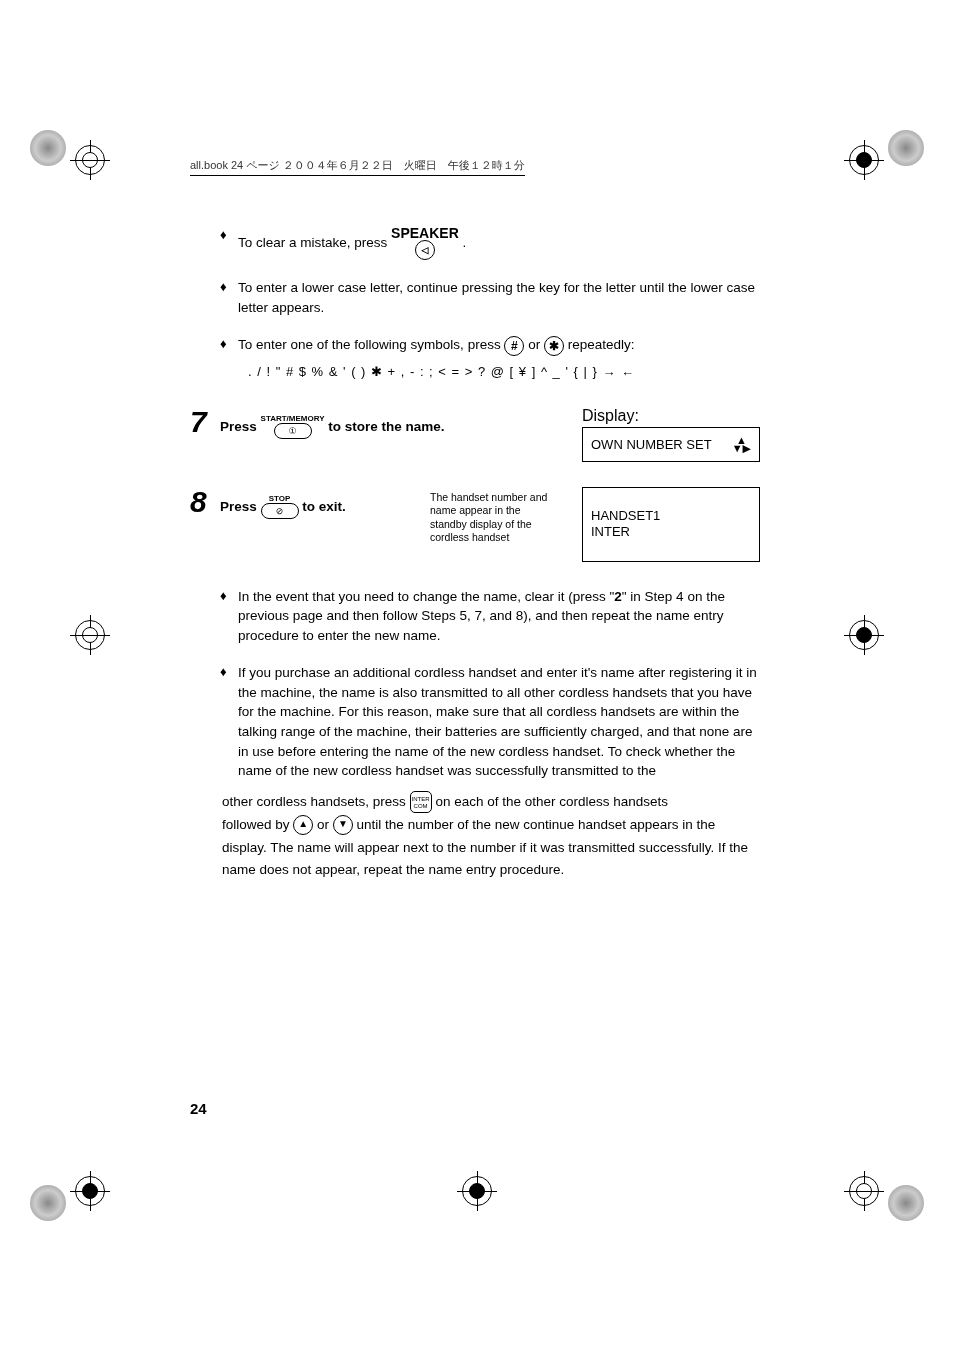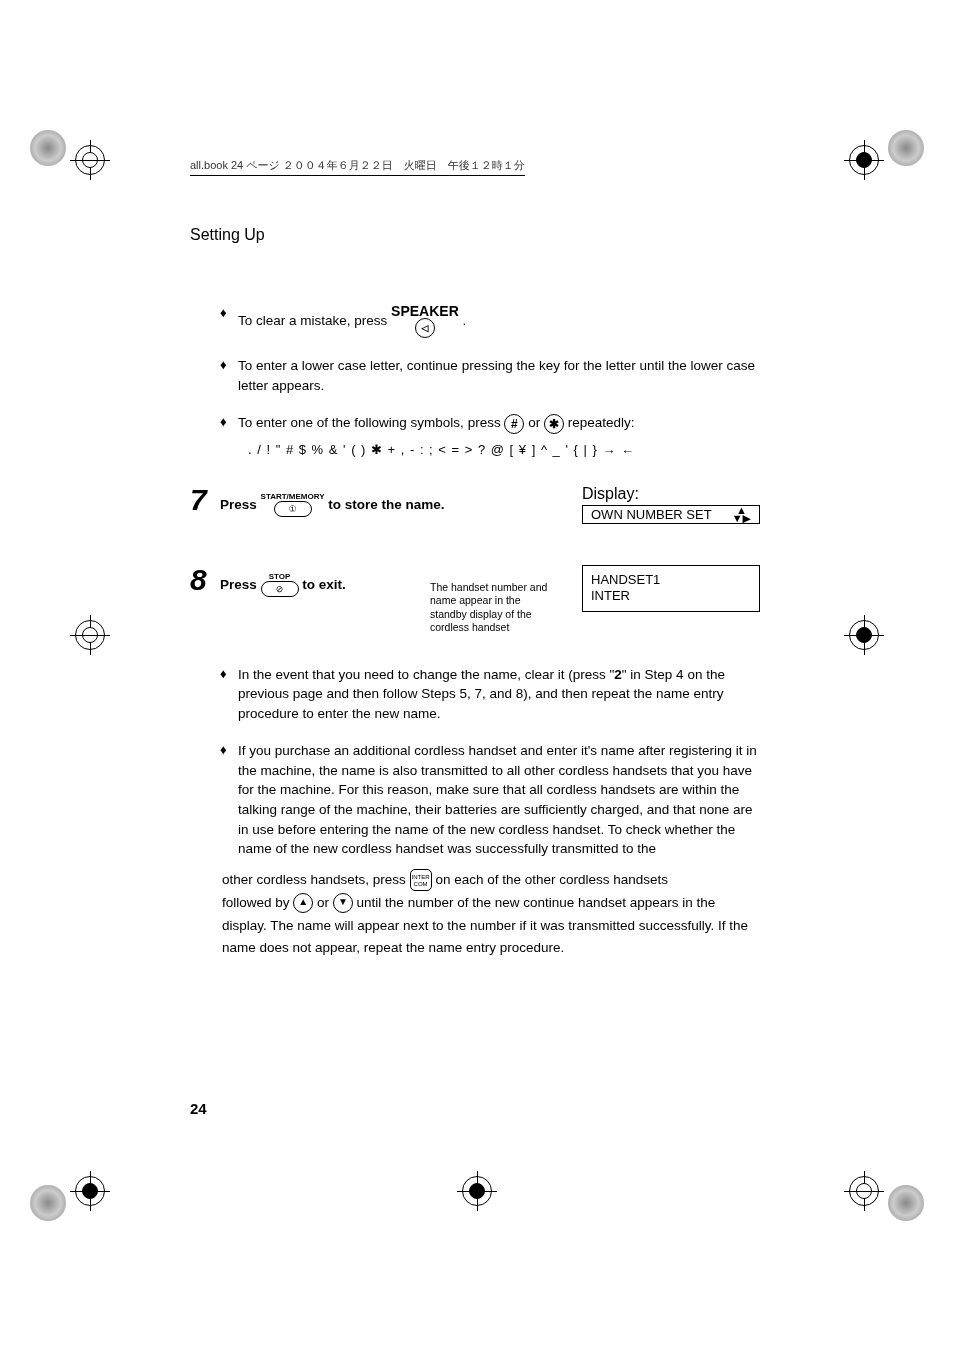--- a/index.html
+++ b/index.html
@@ -106,21 +106,21 @@
     width: 36px;
     height: 14px;
     border: 1px solid #000;
     border-radius: 8px;
     font-size: 9px;
     line-height: 14px;
     text-align: center;
   }
   .display-box {
     border: 1px solid #000;
-    padding: 0 8px;
+    padding: 8px 8px;
     font-size: 13px;
     width: 160px;
     display: flex;
     justify-content: space-between;
     align-items: center;
   }
   .display-area {
     position: absolute;
     right: 0;
   }
@@ -138,28 +138,28 @@
     height: 60px;
   }
   .step8-wrap {
     position: relative;
     height: 80px;
     margin-top: 20px;
   }
   .step8-mid {
     position: absolute;
     left: 240px;
-    top: 16px;
+    top: 4px;
     font-size: 10.5px;
     line-height: 1.3;
     width: 130px;
   }
   .display-box2 {
     border: 1px solid #000;
-    padding: 6px 8px;
+    padding: 20px 8px;
     font-size: 13px;
     width: 160px;
     line-height: 1.3;
   }
   .para-block {
     margin-top: 20px;
   }
   .intercom-btn {
     display: inline-block;
     width: 22px;
@@ -268,21 +268,20 @@
 <div class="crop-mark crop-mb">
     <div class="crop-circle">
       <div class="crop-inner"></div>
     </div>
   </div>
 
 <div class="page">
 
   <div class="book-header">all.book  24 ページ  ２００４年６月２２日　火曜日　午後１２時１分</div>
 
-  <div class="section-title">Setting Up</div>
 
   <div style="margin-left:30px;">
 
     <div class="bullet-item">
       <span class="diamond">♦</span>
       <span class="content">
         <span>To clear a mistake, press </span>
         <span class="speaker-icon">
           <span class="lbl">SPEAKER</span>
           <span class="circle-btn" style="font-size:9px;">◁</span>

